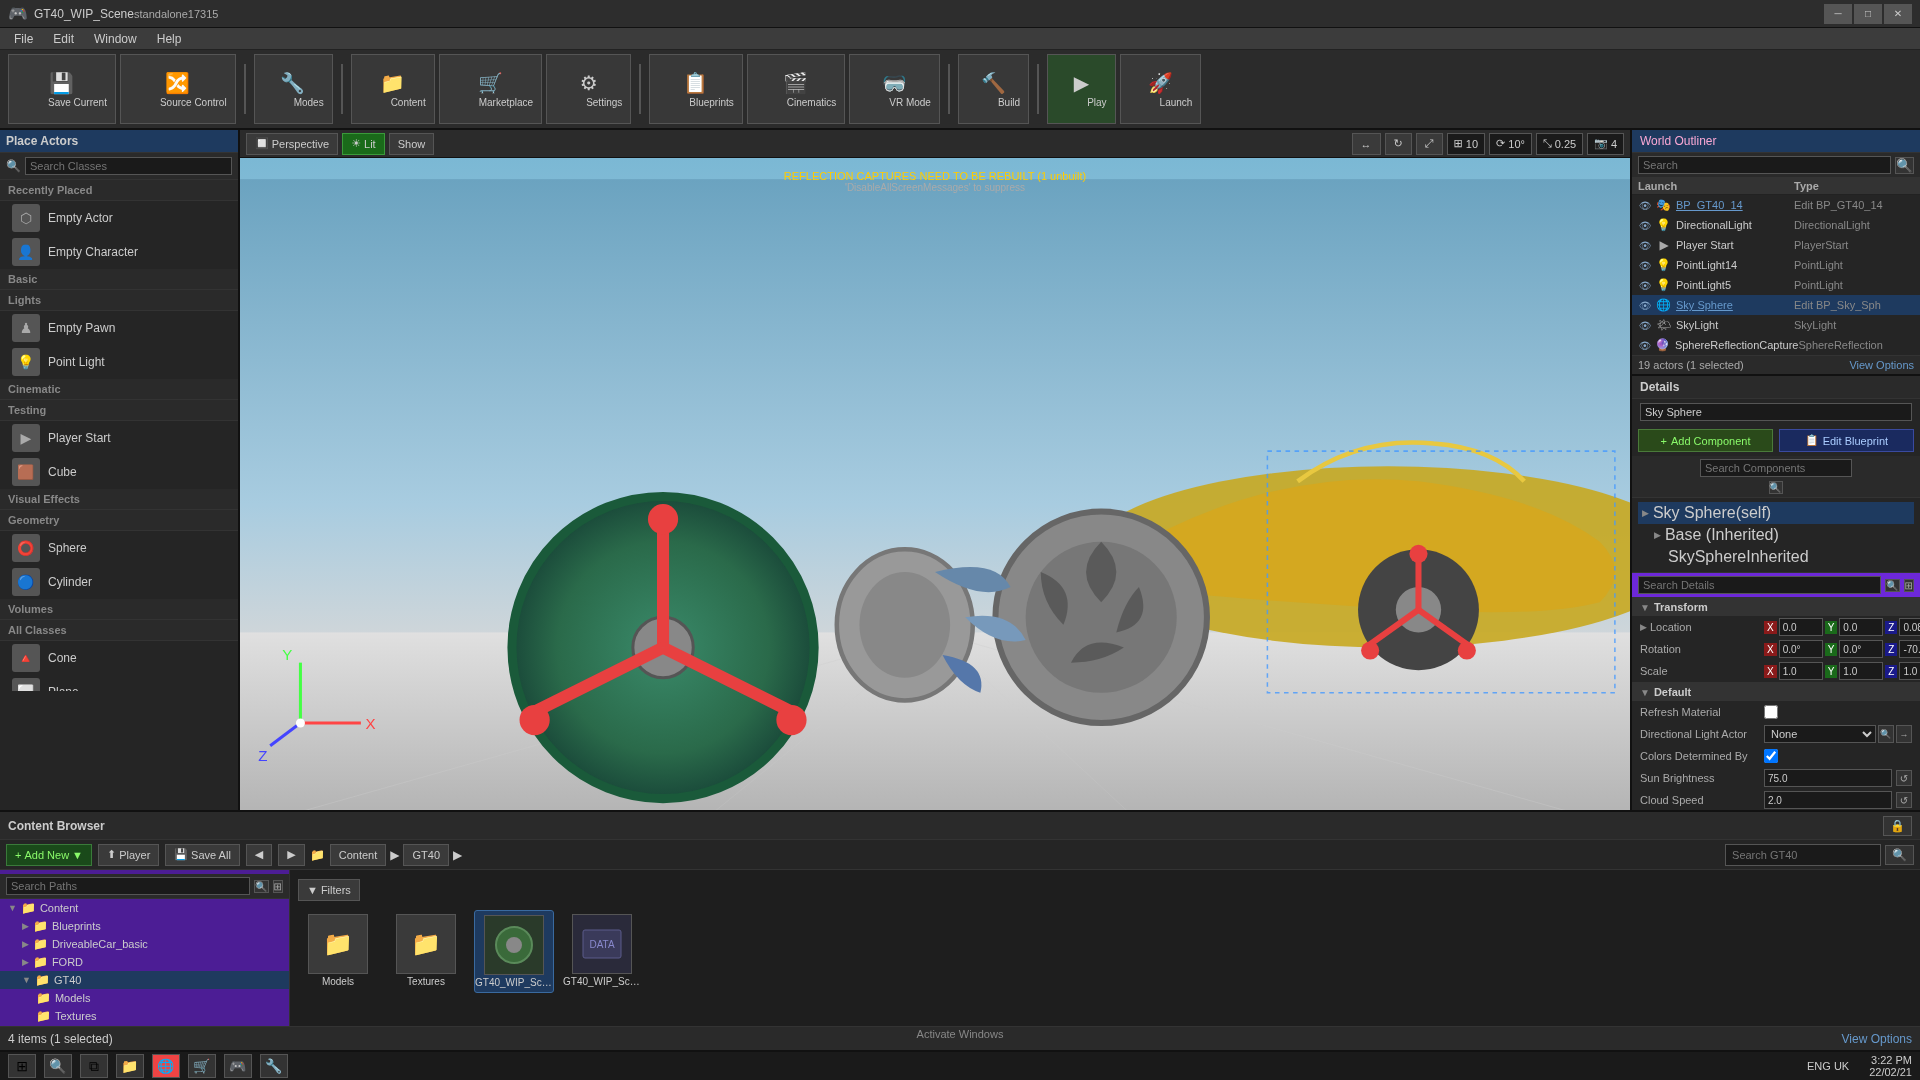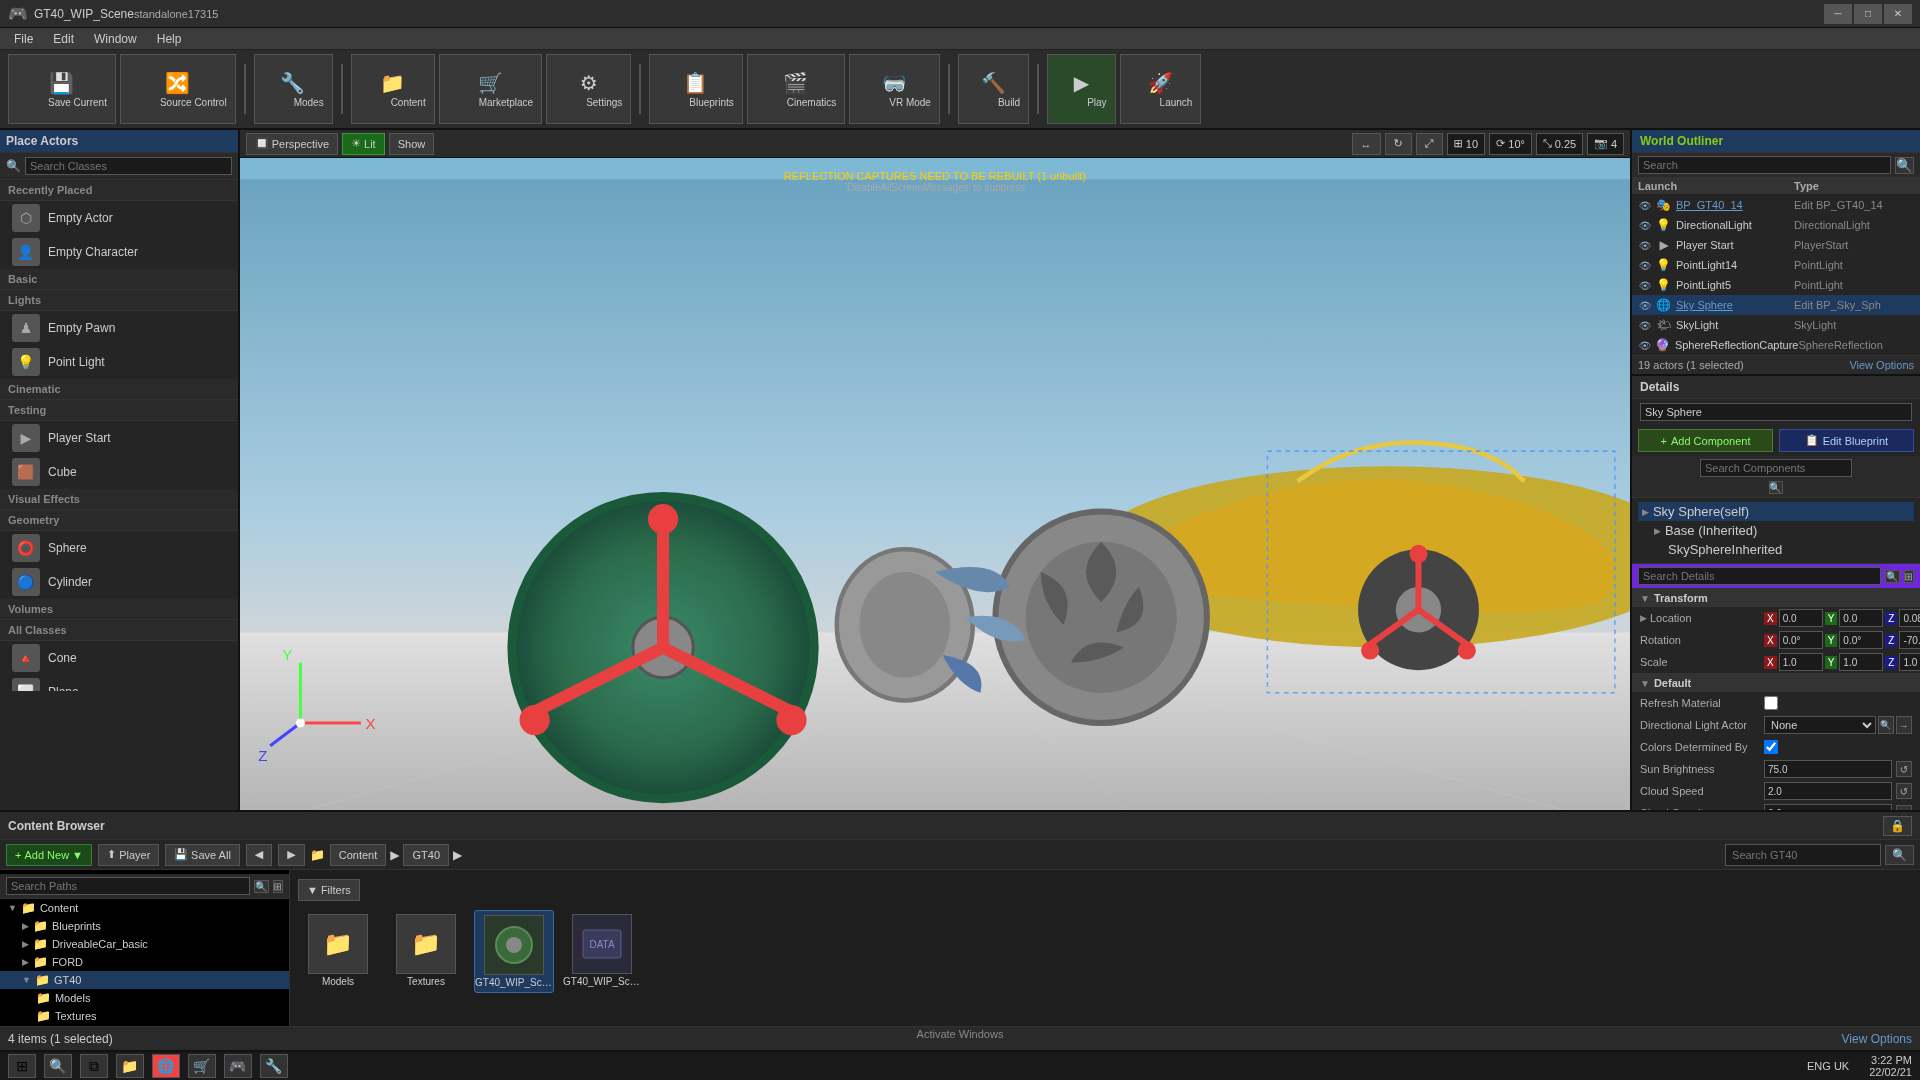--- a/index.html
+++ b/index.html
@@ -44,21 +44,21 @@
     .vp-control { padding: 2px 6px; background: #1a1a1a; border: 1px solid #555; color: #ccc; font-size: 11px; height: 22px; display: flex; align-items: center; gap: 3px; min-width: 36px; justify-content: center; }
     #viewport { flex: 1; background: linear-gradient(180deg, #7bb8d4 0%, #a8cce0 40%, #e8e8e8 70%, #d8d8d8 100%); position: relative; overflow: hidden; }
     #viewport .warning-msg { position: absolute; top: 12px; left: 50%; transform: translateX(-50%); color: #ffcc00; font-size: 11px; text-align: center; }
     #viewport .warning-msg .sub { color: #aaa; font-size: 10px; }
 
     
     #right-panel { width: 290px; background: #252525; border-left: 2px solid #111; display: flex; flex-direction: column; overflow-y: auto; }
 
     
     #outliner { flex-shrink: 0; }
-    #outliner .panel-header { background: #1e3a5f; padding: 4px 8px; font-size: 12px; color: #84cc16; font-weight: bold; border-bottom: 1px solid #333; }
+    #outliner .panel-header { background: #1e3a5f; padding: 4px 8px; font-size: 12px; color: #f9a8d4; font-weight: normal; border-bottom: 1px solid #333; }
     #outliner .outliner-search { display: flex; align-items: center; gap: 4px; padding: 3px 6px; background: #2a2a2a; border-bottom: 1px solid #333; }
     #outliner .outliner-search input { flex: 1; background: #1a1a1a; border: 1px solid #555; color: #ccc; padding: 2px 4px; font-size: 11px; }
     #outliner .col-headers { display: flex; background: #333; border-bottom: 1px solid #222; padding: 2px 6px; }
     #outliner .col-label { flex: 1; font-size: 11px; color: #aaa; font-weight: bold; }
     #outliner .col-type { width: 120px; font-size: 11px; color: #aaa; font-weight: bold; }
     .outliner-row { display: flex; align-items: center; padding: 1px 6px; cursor: pointer; min-height: 20px; }
     .outliner-row.selected { background: #1e3a5f; }
     .outliner-row .vis-icon { width: 14px; height: 14px; margin-right: 4px; color: #88aacc; font-size: 10px; display: flex; align-items: center; justify-content: center; }
     .outliner-row .row-icon { width: 16px; height: 16px; margin-right: 4px; font-size: 12px; color: #aaa; display: flex; align-items: center; justify-content: center; }
     .outliner-row .row-name { flex: 1; font-size: 11px; color: #ccc; }
@@ -72,21 +72,21 @@
     #details .detail-value-row { display: flex; align-items: center; gap: 4px; padding: 4px 8px; }
     #details .detail-value-row input { flex: 1; background: #1a1a1a; border: 1px solid #555; color: #ccc; padding: 2px 4px; font-size: 11px; }
     .detail-btn-row { display: flex; gap: 6px; padding: 4px 6px; }
     .detail-btn { flex: 1; padding: 4px 6px; background: #2a4a1a; border: 1px solid #4a7a3a; color: #8afa6a; cursor: pointer; font-size: 11px; display: flex; align-items: center; justify-content: center; gap: 4px; }
     .detail-btn.blue { background: #1a2a5f; border-color: #3a4a9f; color: #aaccff; }
     .search-comp { display: flex; align-items: center; padding: 3px 6px; background: #2a2a2a; border-bottom: 1px solid #333; gap: 4px; flex-direction: column; }
     .search-comp input { flex: 1; background: #1a1a1a; border: 1px solid #555; color: #ccc; padding: 2px 4px; font-size: 11px; }
     .component-tree { padding: 4px 6px; }
     .comp-item { display: flex; align-items: center; gap: 4px; padding: 2px 4px; cursor: pointer; }
     .comp-item .comp-arrow { font-size: 9px; color: #888; }
-    .comp-item .comp-name { font-size: 13px; color: #ccc; }
+    .comp-item .comp-name { font-size: 16px; color: #ccc; }
     .comp-item.selected { background: #1e3a5f; }
     .search-details { display: flex; align-items: center; padding: 3px 6px; background: #6d28d9; border-bottom: 1px solid #333; border-top: 1px solid #333; gap: 4px; }
     .search-details input { flex: 1; background: #1a1a1a; border: 1px solid #555; color: #ccc; padding: 2px 4px; font-size: 11px; }
 
     
     .prop-section { border-bottom: 1px solid #333; }
     .prop-section-header { display: flex; align-items: center; padding: 3px 8px; background: #333; cursor: pointer; gap: 4px; }
     .prop-section-header .arrow { font-size: 10px; color: #888; }
     .prop-section-header .section-name { font-size: 11px; color: #ccc; font-weight: bold; }
     .prop-row { display: flex; align-items: center; padding: 2px 8px; min-height: 22px; gap: 4px; }
@@ -109,21 +109,21 @@
 
     
     #content-browser { height: 240px; background: #1e1e1e; border-top: 2px solid #111; display: flex; flex-direction: column; position: absolute; bottom: 30px; left: 0; right: 0; }
     #cb-header { height: 28px; background: #2a2a2a; display: flex; align-items: center; padding: 0 8px; gap: 8px; border-bottom: 1px solid #333; }
     #cb-header .panel-title { font-size: 12px; color: #ccc; font-weight: bold; }
     #cb-toolbar { height: 30px; background: #252525; display: flex; align-items: center; padding: 0 6px; gap: 6px; border-bottom: 1px solid #333; }
     .cb-btn { padding: 2px 8px; background: #3a3a3a; border: 1px solid #555; color: #ccc; cursor: pointer; font-size: 11px; height: 22px; display: flex; align-items: center; gap: 3px; }
     .cb-btn.green { background: #1a4a1a; border-color: #3a7a3a; color: #8afa6a; }
     .cb-search { flex: 1; height: 22px; background: #1a1a1a; border: 1px solid #555; color: #ccc; padding: 2px 6px; font-size: 11px; }
     #cb-body { flex: 1; display: flex; overflow: hidden; }
-    #cb-tree { width: 290px; background: #000000; border-right: 1px solid #333; overflow-y: auto; padding: 4px 0; }
+    #cb-tree { width: 290px; background: #4c1d95; border-right: 1px solid #333; overflow-y: auto; padding: 4px 0; }
     .tree-item { display: flex; align-items: center; gap: 4px; padding: 2px 8px; cursor: pointer; font-size: 11px; color: #ccc; }
     .tree-item.selected { background: #1e3a5f; }
     .tree-arrow { font-size: 9px; color: #888; }
     .tree-icon { font-size: 12px; }
     #cb-content { flex: 1; padding: 8px; display: flex; flex-wrap: wrap; gap: 8px; overflow-y: auto; align-content: flex-start; }
     .cb-item { width: 80px; display: flex; flex-direction: column; align-items: center; cursor: pointer; padding: 4px; border-radius: 3px; }
     .cb-item.selected { background: #1e3a5f; border: 1px solid #3a6a9f; }
     .cb-item .cb-thumb { width: 60px; height: 60px; background: #333; border: 1px solid #555; display: flex; align-items: center; justify-content: center; font-size: 24px; }
     .cb-item .cb-name { font-size: 10px; color: #ccc; text-align: center; margin-top: 2px; max-width: 78px; overflow: hidden; text-overflow: ellipsis; white-space: nowrap; }
     #cb-footer { height: 24px; background: #2a2a2a; display: flex; align-items: center; padding: 0 8px; border-top: 1px solid #333; justify-content: space-between; }

